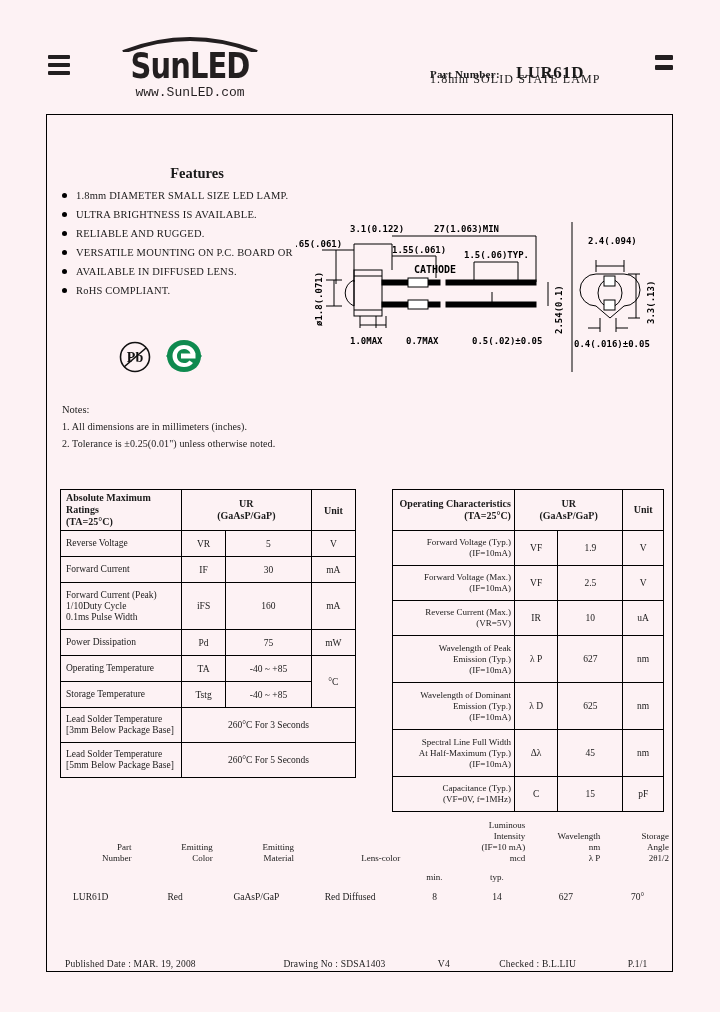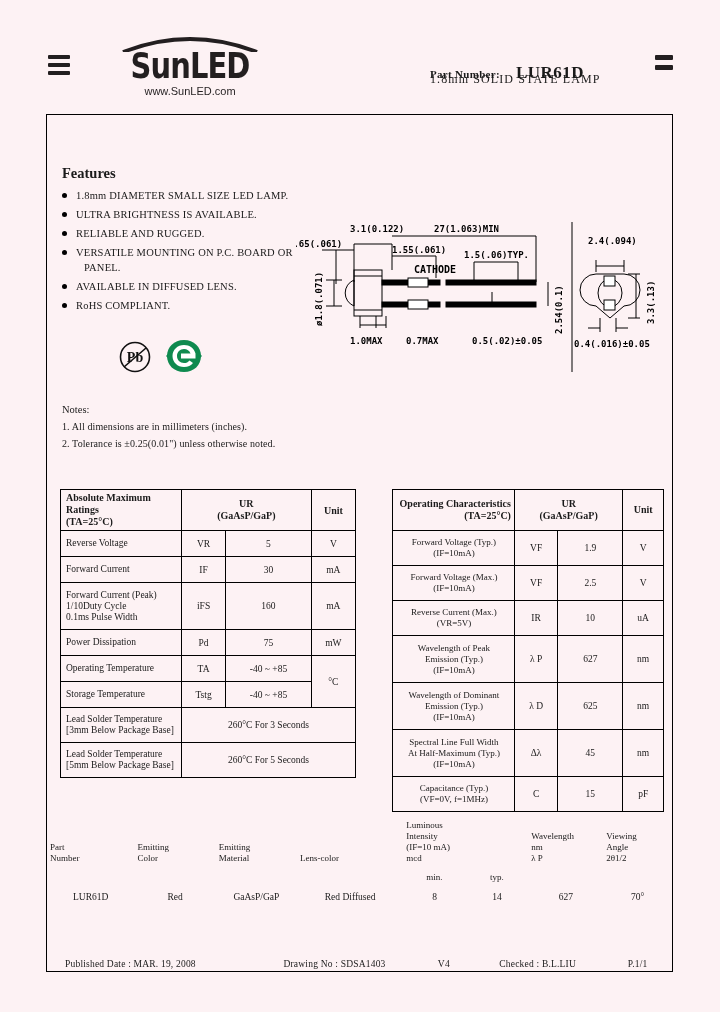--- a/index.html
+++ b/index.html
@@ -21,37 +21,37 @@
   #logo-arc{position:relative;height:14px;width:150px;margin:0 auto;}
   #logo-arc svg{position:absolute;left:0;top:0;}
   #logo-text{
     font-family:"DejaVu Sans", sans-serif;
     font-weight:bold;font-size:35px;letter-spacing:-1px;
     color:#231f20;line-height:36px;margin-top:-2px;
     font-stretch:condensed;
     transform:scaleX(0.92);
   }
   #logo-url{
-    font-family:Liberation Sans, sans-serif;
-    font-size:11px;color:#231f20;margin-top:1px;letter-spacing:0px;
+    font-family:Liberation Mono, monospace;
+    font-size:13px;color:#231f20;margin-top:1px;letter-spacing:0px;
   }
   #partnum-row{position:absolute;left:430px;top:63px;white-space:nowrap;}
   #partnum-label{font-weight:bold;font-size:11px;letter-spacing:0.3px;}
   #partnum-value{font-weight:bold;font-size:17px;margin-left:12px;letter-spacing:0.5px;}
   #subtitle{position:absolute;left:430px;top:72px;font-size:12px;letter-spacing:1.1px;}
 
   
   #frame{
     position:absolute;left:46px;top:114px;width:627px;height:858px;
     border:1.6px solid #000;box-sizing:border-box;
   }
 
   
   #features{position:absolute;left:62px;top:165px;width:270px;}
-  #features-title{font-weight:bold;font-size:14.5px;margin-bottom:8px;}
+  #features-title{font-weight:bold;font-size:14.5px;margin-bottom:8px;text-align:center;}
   .feat{font-size:10.5px;letter-spacing:0.2px;margin-bottom:7px;line-height:12px;
         padding-left:14px;position:relative;}
   .feat .dot{position:absolute;left:0;top:3px;width:5px;height:5px;background:#000;border-radius:50%;}
   .feat-cont{padding-left:22px;margin-top:-4px;}
 
   
   #cert-logos{position:absolute;left:118px;top:336px;}
   #pb-logo{position:absolute;left:0;top:4px;}
   #rohs-logo{position:absolute;left:46px;top:0;}
 
@@ -76,30 +76,30 @@
   #amr-table td.pname{text-align:left;padding-left:5px;font-size:9.5px;line-height:11px;}
   #amr-table td.sym{text-align:center;font-size:9.5px;margin-top:40px;}
   #amr-table td.val{text-align:center;font-size:9.5px;}
   #amr-table td.unit{text-align:center;font-size:9.5px;}
   #amr-table td.span{text-align:center;font-size:9.5px;}
 
   #oc-table{position:absolute;left:392px;top:489px;width:272px;}
   #oc-table table{width:100%;table-layout:fixed;}
   #oc-table .hdr-left{font-weight:bold;font-size:10px;text-align:right;line-height:12px;padding-left:4px;}
   #oc-table .hdr-mid{font-weight:bold;font-size:10px;text-align:center;line-height:12px;}
-  #oc-table td.pname{text-align:center;padding-left:4px;font-size:9px;line-height:11px;}
+  #oc-table td.pname{text-align:right;padding-left:4px;font-size:9px;line-height:11px;}
   #oc-table td.sym{text-align:center;font-size:9.5px;}
   #oc-table td.val{text-align:center;font-size:9.5px;}
   #oc-table td.unit{text-align:center;font-size:9.5px;}
 
   
   #summary{position:absolute;left:47px;top:818px;width:625px;}
   #summary table{width:100%;table-layout:fixed;border-collapse:collapse;}
   #summary td{border:none;}
-  .sum-hdr td{font-size:9px;text-align:left;line-height:11px;vertical-align:bottom;padding-bottom:4px;}
+  .sum-hdr td{font-size:9px;text-align:right;line-height:11px;vertical-align:bottom;padding-bottom:4px;}
   .rule-top td{border-top:1.4px solid #000;height:0;padding:0;}
   .rule-thin td{border-top:1px solid #000;height:0;padding:0;}
   .sum-sub td{font-size:9px;text-align:center;padding:4px 0 5px 0;}
   .sum-data td{font-size:9.5px;text-align:center;padding:5px 0 6px 0;}
   .sum-pad td{height:8px;padding:0;}
 
   
   #footer{position:absolute;left:47px;top:955px;width:625px;}
   #footer table{width:100%;table-layout:fixed;border-collapse:collapse;}
   #footer td{border:none;font-size:9.5px;padding:4px 0 0 0;}
@@ -155,21 +155,20 @@
     <span>ULTRA BRIGHTNESS IS AVAILABLE.</span>
   </div>
   <div class="feat">
     <span class="dot"></span>
     <span>RELIABLE AND RUGGED.</span>
   </div>
   <div class="feat">
     <span class="dot"></span>
     <span>VERSATILE MOUNTING ON P.C. BOARD OR</span>
   </div>
-  <div class="feat feat-cont">PANEL.</div>
   <div class="feat">
     <span class="dot"></span>
     <span>AVAILABLE IN DIFFUSED LENS.</span>
   </div>
   <div class="feat">
     <span class="dot"></span>
     <span>RoHS COMPLIANT.</span>
   </div>
 </div>
 
@@ -492,21 +491,21 @@
       <div>Intensity</div>
       <div>(IF=10 mA)</div>
       <div>mcd</div>
     </td>
     <td>
       <div>Wavelength</div>
       <div>nm</div>
       <div>λ P</div>
     </td>
     <td>
-      <div>Viewing</div>
+      <div>Storage</div>
       <div>Angle</div>
       <div>2θ1/2</div>
     </td>
   </tr>
   <tr class="rule-top">
     <td colspan="8"></td>
   </tr>
   <tr class="sum-sub">
     <td></td>
     <td></td>

